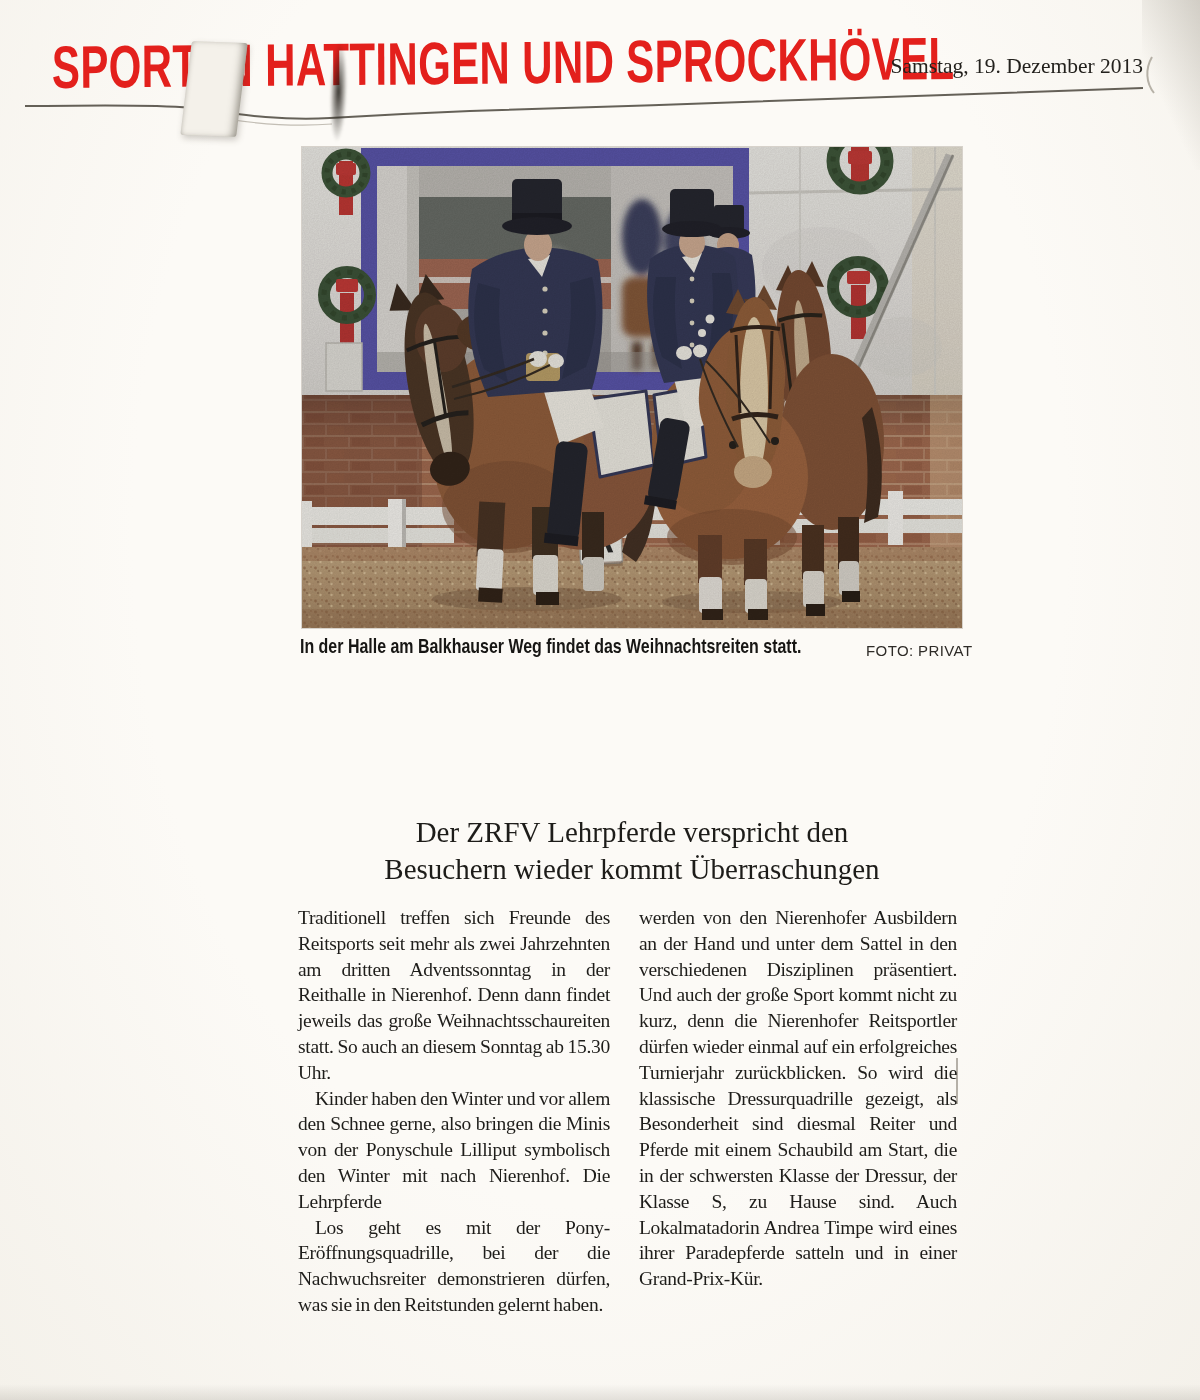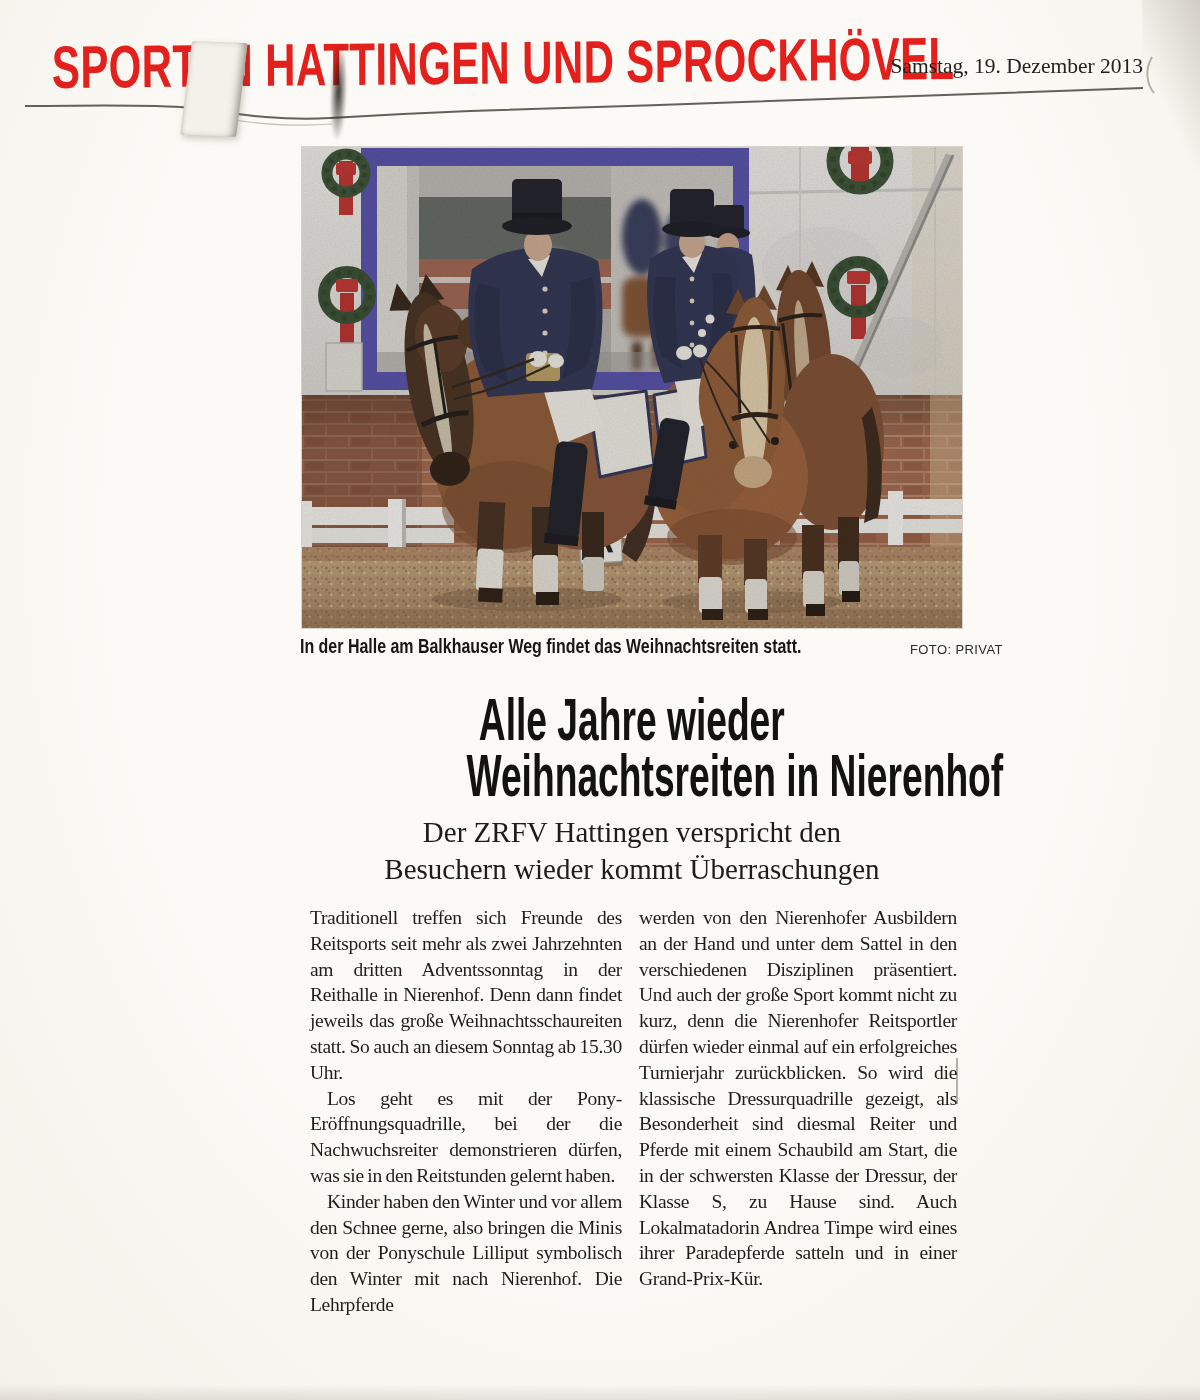--- a/index.html
+++ b/index.html
@@ -27,33 +27,33 @@
         background:linear-gradient(rgba(0,0,0,0), rgba(88,82,70,.14));}
   .mark-v{position:absolute;left:956px;top:1058px;width:2px;height:46px;background:#7b7468;opacity:.55;}
   
   .photo{position:absolute;left:302px;top:147px;width:660px;height:481px;overflow:hidden;
         box-shadow:0 0 0 1px rgba(118,108,92,.28);}
   .photo svg{display:block;filter:saturate(.92) contrast(.96);}
   .caption{position:absolute;left:300px;top:634px;width:700px;white-space:nowrap;
         font-family:"Liberation Sans", sans-serif;font-weight:bold;font-size:21px;color:#171614;}
   .caption .squeeze{display:inline-block;transform:scaleX(.76);transform-origin:left center;}
   .credit{position:absolute;left:866px;top:642px;font-family:"Liberation Sans", sans-serif;
-        font-size:13px;letter-spacing:.4px;color:#2e2b27;margin-left:44px;}
+        font-size:15px;letter-spacing:.4px;color:#2e2b27;}
   
   .headline{position:absolute;left:302px;top:692px;width:660px;margin:0;text-align:center;
         font-family:"Liberation Sans", sans-serif;font-weight:bold;font-size:60px;line-height:56px;color:#121211;}
   .headline .hl{display:inline-block;transform:scaleX(.62);white-space:nowrap;}
   .subhead{position:absolute;left:302px;top:814px;width:660px;margin:0;text-align:center;
         font-weight:normal;font-size:29px;line-height:37px;color:#1d1c19;}
   
   .col{position:absolute;top:905px;text-align:justify;font-size:19.5px;line-height:25.8px;
         letter-spacing:-.3px;word-spacing:-1px;color:#1e1d1a;hyphens:auto;-webkit-hyphens:auto;}
   .col p{margin:0;}
   .col p + p{text-indent:17px;}
-  .col-left{left:310px;width:312px;}
+  .col-left{left:298px;width:312px;}
   .col-right{left:639px;width:318px;font-family:Liberation Serif, serif;}
 </style>
 </head>
 <body>
 
 <div class="page">
 
   <h1 class="mast-title"><span class="squeeze">SPORT IN HATTINGEN UND SPROCKHÖVEL</span></h1>
   <div class="mast-date">Samstag, 19. Dezember 2013</div>
 
@@ -321,31 +321,27 @@
       </g>
 
       <rect x="0" y="0" width="660" height="481" fill="#ffffff" opacity=".05"></rect>
       <rect x="0" y="0" width="660" height="481" filter="url(#grain)" opacity=".1"></rect>
     </svg>
   </div>
 
   <div class="caption"><span class="squeeze">In der Halle am Balkhauser Weg findet das Weihnachtsreiten statt.</span></div>
   <div class="credit">FOTO: PRIVAT</div>
 
-  <h2 class="headline">
-    <span class="hl">Alle Jahre wieder</span><br>
-    <span class="hl">Weihnachtsreiten in Nierenhof</span>
-  </h2>
   <h3 class="subhead">
-    <span>Der ZRFV Hattingen verspricht den</span><br>
+    <span>Der ZRFV Lehrpferde verspricht den</span><br>
     <span>Besuchern wieder kommt Überraschungen</span>
   </h3>
 
   <div class="col col-left" lang="de">
     <p>Traditionell treffen sich Freunde des Reitsports seit mehr als zwei Jahrzehnten am dritten Adventssonntag in der Reithalle in Nierenhof. Denn dann findet jeweils das große Weihnachtsschaureiten statt. So auch an diesem Sonntag ab 15.30 Uhr.</p>
+    <p>Kinder haben den Winter und vor allem den Schnee gerne, also bringen die Minis von der Ponyschule Lilliput symbolisch den Winter mit nach Nierenhof. Die Lehrpferde</p>
     <p>Los geht es mit der Pony-Eröffnungsquadrille, bei der die Nachwuchsreiter demonstrieren dürfen, was sie in den Reitstunden gelernt haben.</p>
-    <p>Kinder haben den Winter und vor allem den Schnee gerne, also bringen die Minis von der Ponyschule Lilliput symbolisch den Winter mit nach Nierenhof. Die Lehrpferde</p>
   </div>
   <div class="col col-right" lang="de">
     <p>werden von den Nierenhofer Ausbildern an der Hand und unter dem Sattel in den verschiedenen Disziplinen präsentiert. Und auch der große Sport kommt nicht zu kurz, denn die Nierenhofer Reitsportler dürfen wieder einmal auf ein erfolgreiches Turnierjahr zurückblicken. So wird die klassische Dressurquadrille gezeigt, als Besonderheit sind diesmal Reiter und Pferde mit einem Schaubild am Start, die in der schwersten Klasse der Dressur, der Klasse S, zu Hause sind. Auch Lokalmatadorin Andrea Timpe wird eines ihrer Paradepferde satteln und in einer Grand-Prix-Kür.</p>
   </div>
 
 </div>
 
 </body></html>

